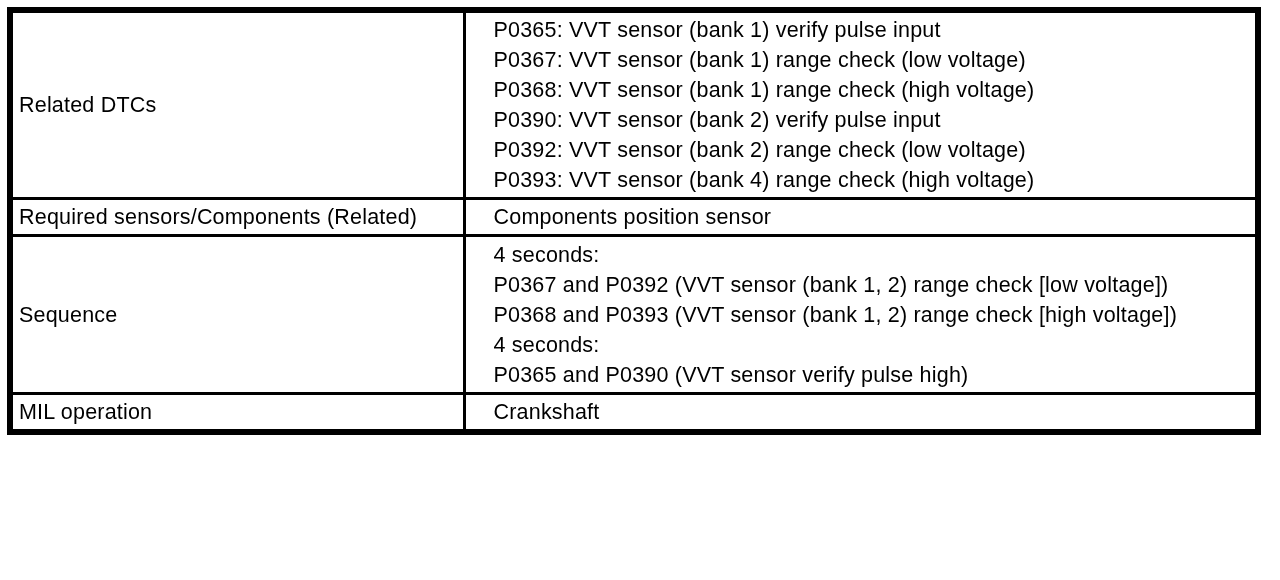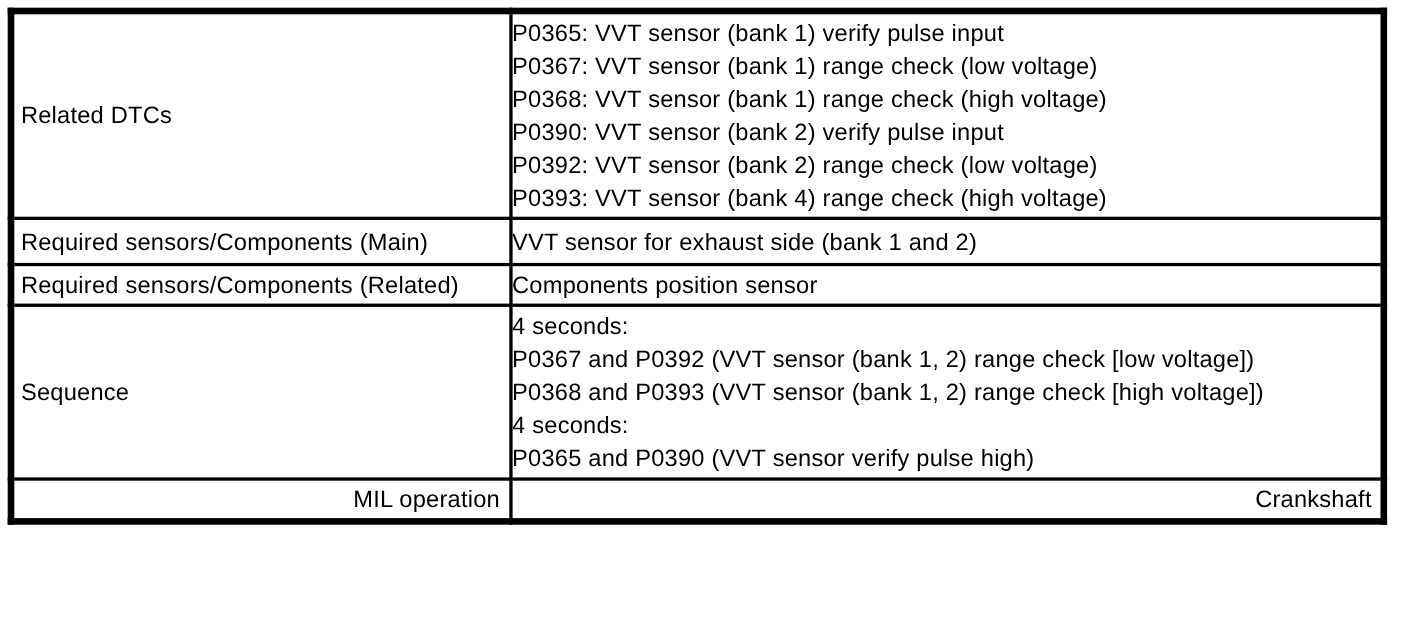--- a/index.html
+++ b/index.html
@@ -36,21 +36,21 @@
   td {
     vertical-align: middle;
     font-size: 21.5px;
     line-height: 30px;
     padding: 2px 8px 2px 6px;
     overflow: hidden;
     white-space: nowrap;
     letter-spacing: 0.2px;
   }
   td.value-cell {
-    padding-left: 0;
+    padding-left: 28px;
     margin-left: 44px;
   }
   col.label-col { width: 454px; }
   .vline { white-space: nowrap; }
 </style>
 </head>
 <body>
 
 <div class="page">
   <table class="dtc-table">
@@ -63,43 +63,37 @@
         <td class="label-cell">Related DTCs</td>
         <td class="value-cell">
           <div class="vline">P0365: VVT sensor (bank 1) verify pulse input</div>
           <div class="vline">P0367: VVT sensor (bank 1) range check (low voltage)</div>
           <div class="vline">P0368: VVT sensor (bank 1) range check (high voltage)</div>
           <div class="vline">P0390: VVT sensor (bank 2) verify pulse input</div>
           <div class="vline">P0392: VVT sensor (bank 2) range check (low voltage)</div>
           <div class="vline">P0393: VVT sensor (bank 4) range check (high voltage)</div>
         </td>
       </tr>
-      <tr style="height:42px;">
-        <td class="label-cell">Required sensors/Components (Main)</td>
-        <td class="value-cell">
-          <div class="vline">VVT sensor for exhaust side (bank 1 and 2)</div>
-        </td>
-      </tr>
       <tr style="height:30px;">
         <td class="label-cell">Required sensors/Components (Related)</td>
         <td class="value-cell">
           <div class="vline">Components position sensor</div>
         </td>
       </tr>
       <tr style="height:158px;">
         <td class="label-cell">Sequence</td>
         <td class="value-cell">
           <div class="vline">4 seconds:</div>
           <div class="vline">P0367 and P0392 (VVT sensor (bank 1, 2) range check [low voltage])</div>
           <div class="vline">P0368 and P0393 (VVT sensor (bank 1, 2) range check [high voltage])</div>
           <div class="vline">4 seconds:</div>
           <div class="vline">P0365 and P0390 (VVT sensor verify pulse high)</div>
         </td>
       </tr>
-      <tr style="height:36px;text-align:right;">
+      <tr style="height:36px;">
         <td class="label-cell">MIL operation</td>
         <td class="value-cell">
           <div class="vline">Crankshaft</div>
         </td>
       </tr>
     </tbody>
   </table>
 </div>
 
 </body></html>

